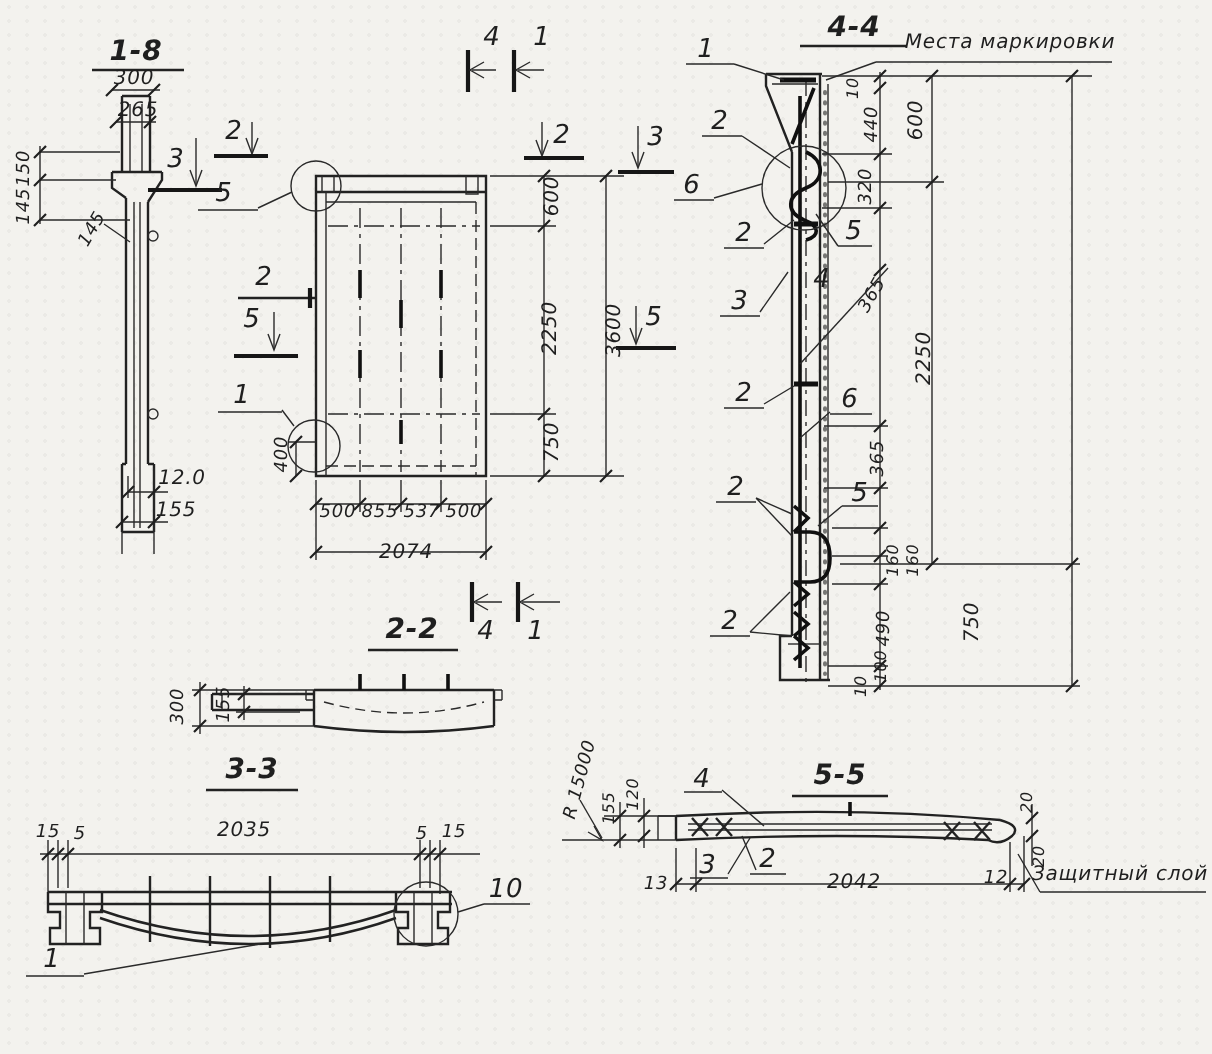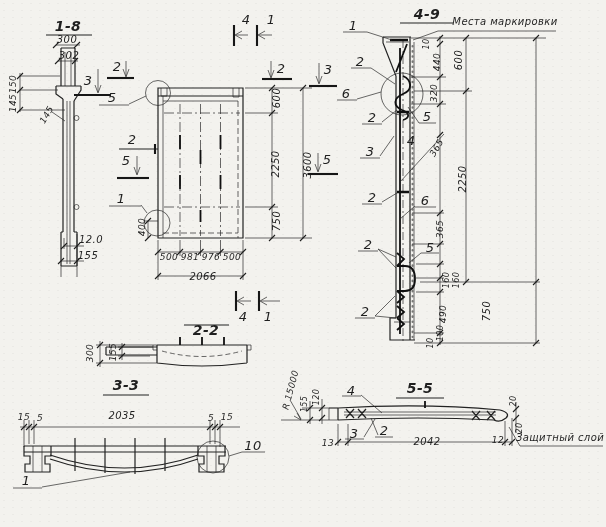--- a/index.html
+++ b/index.html
@@ -196,21 +196,21 @@
     <path class="tick" d="M513,412 l6,-6 M513,421 l6,-6"></path>
     <path class="thin" d="M520,446 H603 M520,446 L509,427"></path>
     <path class="thin" d="M342,396 H361 M361,395 L382,413"></path>
     <path class="thin" d="M345,439 H364 M364,437 L375,419"></path>
     <path class="thin" d="M375,437 H393 M378,435 L371,418"></path>
   </g>
 </svg>
 
 <span class="lbl t" style="left:68px;top:26px">1-8</span>
 <span class="lbl d" style="left:67px;top:40px">300</span>
-<span class="lbl d" style="left:69px;top:56px">302</span>
+<span class="lbl d" style="left:69px;top:56px">265</span>
 <span class="lbl d9 r" style="left:13px;top:84px">150</span>
 <span class="lbl d9 r" style="left:13px;top:103px">145</span>
 <span class="lbl d9 r60" style="left:47px;top:115px">145</span>
 <span class="lbl d" style="left:91px;top:240px">12.0</span>
 <span class="lbl d" style="left:88px;top:256px">155</span>
 
 <span class="lbl co" style="left:246px;top:19px">4</span>
 <span class="lbl co" style="left:271px;top:19px">1</span>
 <span class="lbl co" style="left:243px;top:316px">4</span>
 <span class="lbl co" style="left:268px;top:316px">1</span>
@@ -222,26 +222,26 @@
 <span class="lbl co" style="left:121px;top:198px">1</span>
 <span class="lbl co" style="left:281px;top:68px">2</span>
 <span class="lbl co" style="left:328px;top:69px">3</span>
 <span class="lbl co" style="left:327px;top:159px">5</span>
 <span class="lbl d r" style="left:277px;top:98px">600</span>
 <span class="lbl d r" style="left:276px;top:164px">2250</span>
 <span class="lbl d r" style="left:277px;top:221px">750</span>
 <span class="lbl d r" style="left:308px;top:165px">3600</span>
 <span class="lbl d9 r" style="left:142px;top:227px">400</span>
 <span class="lbl d9" style="left:169px;top:257px">500</span>
-<span class="lbl d9" style="left:190px;top:257px">981</span>
-<span class="lbl d9" style="left:211px;top:257px">976</span>
+<span class="lbl d9" style="left:190px;top:257px">855</span>
+<span class="lbl d9" style="left:211px;top:257px">537</span>
 <span class="lbl d9" style="left:232px;top:257px">500</span>
-<span class="lbl d" style="left:203px;top:277px">2066</span>
-
-<span class="lbl t" style="left:427px;top:14px">4-9</span>
+<span class="lbl d" style="left:203px;top:277px">2074</span>
+
+<span class="lbl t" style="left:427px;top:14px">4-4</span>
 <span class="lbl d" style="left:505px;top:22px">Места маркировки</span>
 <span class="lbl co" style="left:353px;top:25px">1</span>
 <span class="lbl co" style="left:360px;top:61px">2</span>
 <span class="lbl co" style="left:346px;top:93px">6</span>
 <span class="lbl co" style="left:372px;top:117px">2</span>
 <span class="lbl co" style="left:370px;top:151px">3</span>
 <span class="lbl co" style="left:372px;top:197px">2</span>
 <span class="lbl co" style="left:368px;top:244px">2</span>
 <span class="lbl co" style="left:365px;top:311px">2</span>
 <span class="lbl co" style="left:427px;top:116px">5</span>
@@ -255,21 +255,21 @@
 <span class="lbl d9 r60" style="left:437px;top:148px">365</span>
 <span class="lbl d r" style="left:463px;top:179px">2250</span>
 <span class="lbl d9 r" style="left:440px;top:229px">365</span>
 <span class="lbl d8 r" style="left:447px;top:280px">160</span>
 <span class="lbl d8 r" style="left:457px;top:280px">160</span>
 <span class="lbl d9 r" style="left:443px;top:314px">490</span>
 <span class="lbl d r" style="left:487px;top:311px">750</span>
 <span class="lbl d8 r" style="left:441px;top:333px">100</span>
 <span class="lbl d8 r" style="left:431px;top:343px">10</span>
 
-<span class="lbl t" style="left:206px;top:330px">2-2</span>
+<span class="lbl t" style="left:206px;top:315px">2-2</span>
 <span class="lbl d9 r" style="left:90px;top:353px">300</span>
 <span class="lbl d9 r" style="left:113px;top:352px">155</span>
 
 <span class="lbl t" style="left:126px;top:385px">3-3</span>
 <span class="lbl d9" style="left:24px;top:417px">15</span>
 <span class="lbl d9" style="left:40px;top:418px">5</span>
 <span class="lbl d" style="left:122px;top:416px">2035</span>
 <span class="lbl d9" style="left:211px;top:418px">5</span>
 <span class="lbl d9" style="left:227px;top:417px">15</span>
 <span class="lbl co" style="left:253px;top:445px">10</span>

